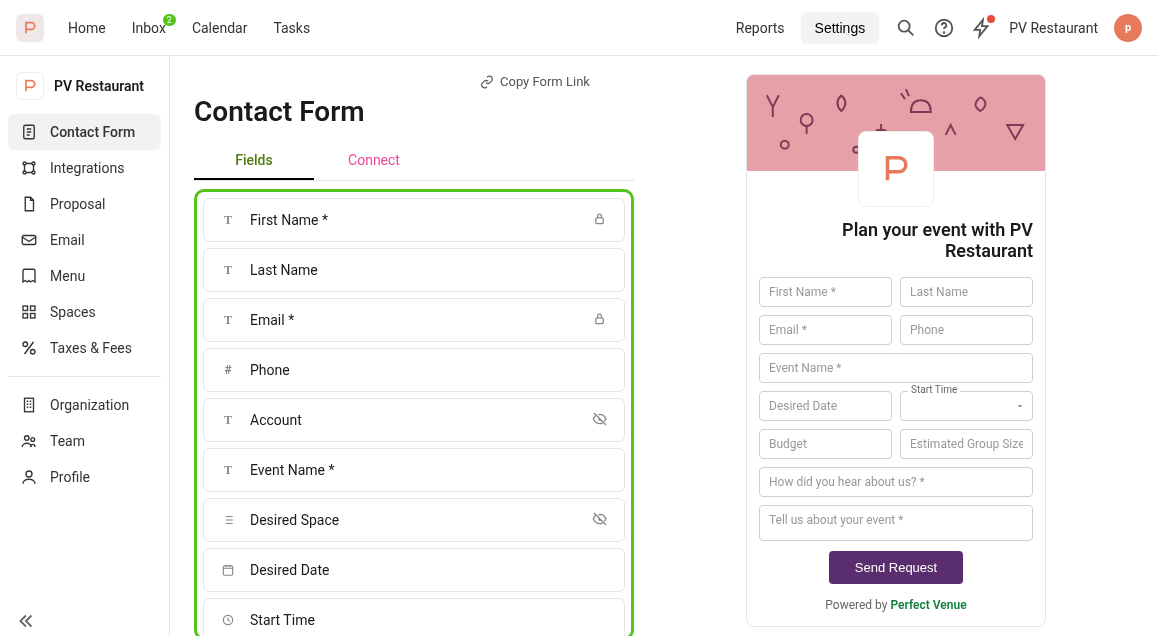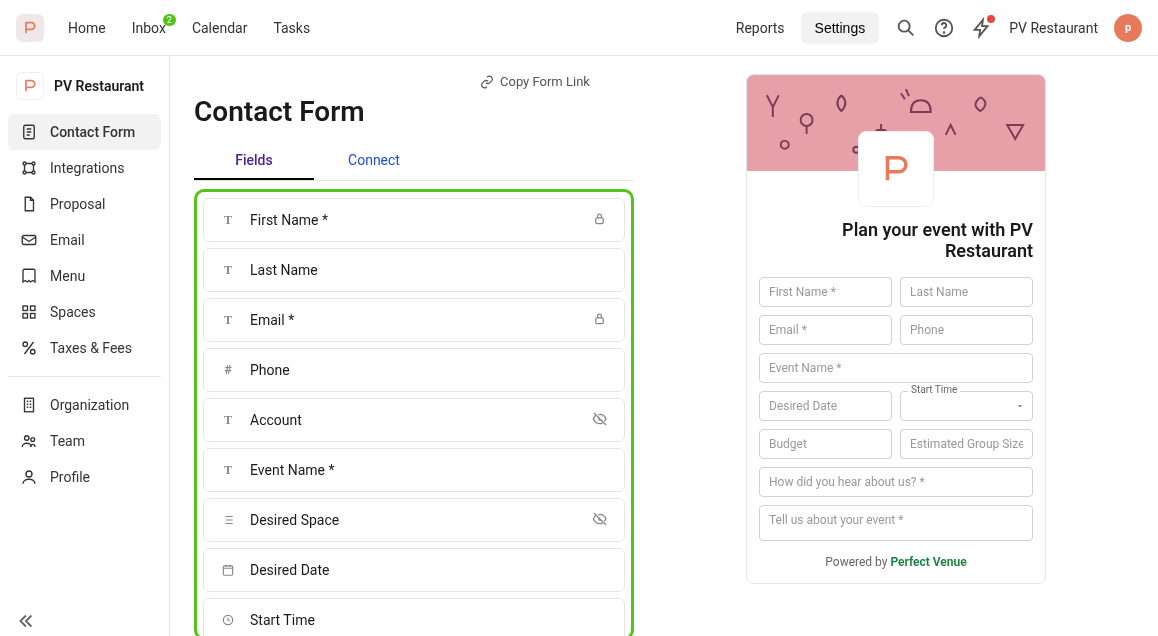--- a/index.html
+++ b/index.html
@@ -193,25 +193,25 @@
     .tabs {
       display: flex;
       border-bottom: 1px solid #e5e5e5;
       margin-bottom: 8px;
     }
     .tab {
       padding: 10px 0;
       width: 120px;
       text-align: center;
       cursor: pointer;
-      color: #1d4ed8;
+      color: #ec4899;
       font-size: 14px;
     }
     .tab.active {
-      color: #4c1d95;
+      color: #4d7c0f;
       font-weight: 500;
       border-bottom: 2px solid #000;
     }
     
     .fields-box {
       border: 3px solid #52c41a;
       border-radius: 10px;
       padding: 6px;
       overflow-y: auto;
       flex: 1;
@@ -642,20 +642,21 @@
                 <svg width="10" height="10" viewBox="0 0 24 24" fill="currentColor">
                     <path d="M7 10l5 5 5-5z"></path>
                   </svg>
               </span>
             </div>
             <input class="pv-input" placeholder="Budget" style="">
             <input class="pv-input" placeholder="Estimated Group Size" style="">
             <input class="pv-input full" placeholder="How did you hear about us? *" style="">
             <textarea class="pv-textarea full" placeholder="Tell us about your event *" style=""></textarea>
           </div>
+          <button class="send-btn">Send Request</button>
           <div class="powered">
             <span>Powered by </span><b>Perfect Venue</b>
           </div>
         </div>
       </div>
     </div>
   </div>
 </div>
 
 </body></html>

